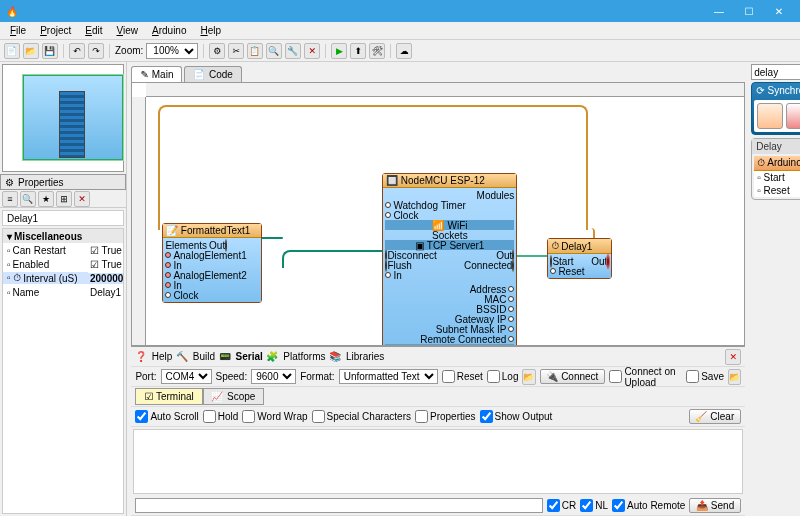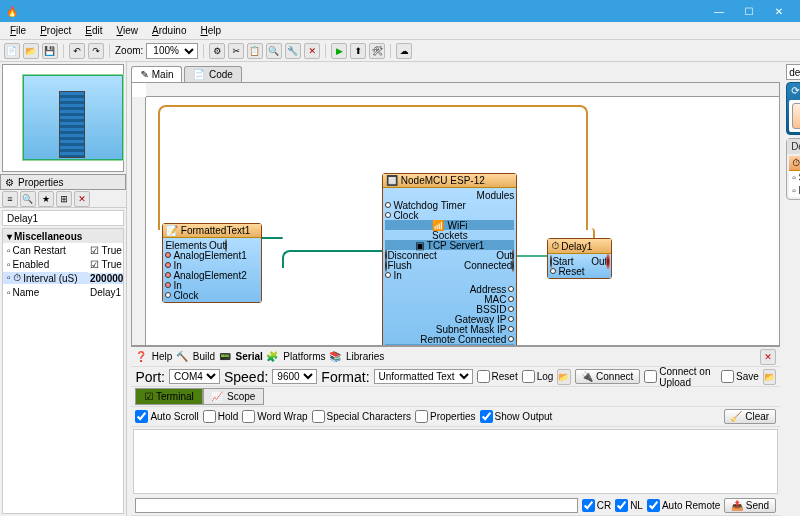--- a/index.html
+++ b/index.html
@@ -38,25 +38,25 @@
 .ruler-h{position:absolute;top:0;left:14px;right:0;height:14px;background:#f0f0f0;border-bottom:1px solid #999;font-size:7px}
 .ruler-v{position:absolute;top:14px;left:0;width:14px;bottom:0;background:#f0f0f0;border-right:1px solid #999}
 .node{position:absolute;border:1px solid #8b4513;background:linear-gradient(#ffe4b5,#f4c87a);border-radius:3px;font-size:8px}
 .node-hdr{background:linear-gradient(#ffd89b,#e8b060);padding:1px 3px;border-bottom:1px solid #b8860b;display:flex;align-items:center;gap:2px}
 .node-body{background:linear-gradient(#b0dcff,#7ec0f0);padding:2px;font-size:8px}
 .node-body .row{display:flex;align-items:center;height:10px;gap:2px}
 .pin{width:6px;height:6px;border-radius:50%;background:#fff;border:1px solid #333}
 .wire{position:absolute;border:2px solid;border-radius:8px;pointer-events:none}
 .bottom-panel{height:170px;border-top:1px solid #999;background:#f0f0f0;margin:0 4px;display:flex;flex-direction:column}
 .bp-row{height:20px;display:flex;align-items:center;gap:4px;padding:0 4px;border-bottom:1px solid #ddd}
-.bp-row .lbl{font-size:14px}
+.bp-row .lbl{font-size:10px}
 .bp-sel{height:15px;border:1px solid #999;background:#fff;font-size:10px}
 .bp-btn{padding:1px 6px;border:1px solid #999;background:linear-gradient(#fff,#e0e0e0);cursor:pointer;border-radius:2px;font-size:10px;display:flex;align-items:center;gap:2px}
 .bp-chk{display:flex;align-items:center;gap:2px;font-size:10px}
-.bp-tab{padding:2px 8px;background:#4d7c0f;border:1px solid #999;font-size:10px;cursor:pointer}
+.bp-tab{padding:2px 8px;background:#fef9c3;border:1px solid #999;font-size:10px;cursor:pointer}
 .bp-tab.inactive{background:#e8e8e8}
 .bp-content{flex:1;background:#fff;border:1px solid #ccc;margin:2px}
 .rightcol{width:140px;padding:2px;background:#f0f0f0}
 .search-row{display:flex;gap:1px;margin-bottom:2px}
 .search-in{flex:1;height:16px;border:1px solid #999;padding:0 2px;font-size:10px}
 .palette-grp{border:1px solid #0a5a8a;border-radius:4px;background:linear-gradient(#2a84bc,#0a5a8a);margin-bottom:3px}
 .palette-hdr{color:#fff;padding:2px 4px;font-size:10px;display:flex;align-items:center;gap:3px}
 .palette-body{background:#fff;margin:2px;border-radius:2px;padding:3px;display:flex;gap:3px}
 .pal-item{width:26px;height:26px;border:1px solid #999;background:linear-gradient(#fff0e0,#ffc090);border-radius:3px}
 .pal-list{background:#fff;margin:2px;border-radius:2px;font-size:9px}

